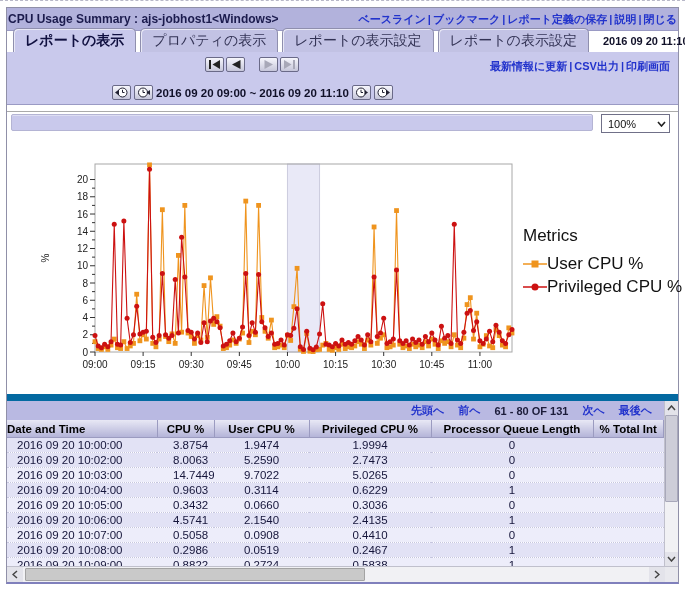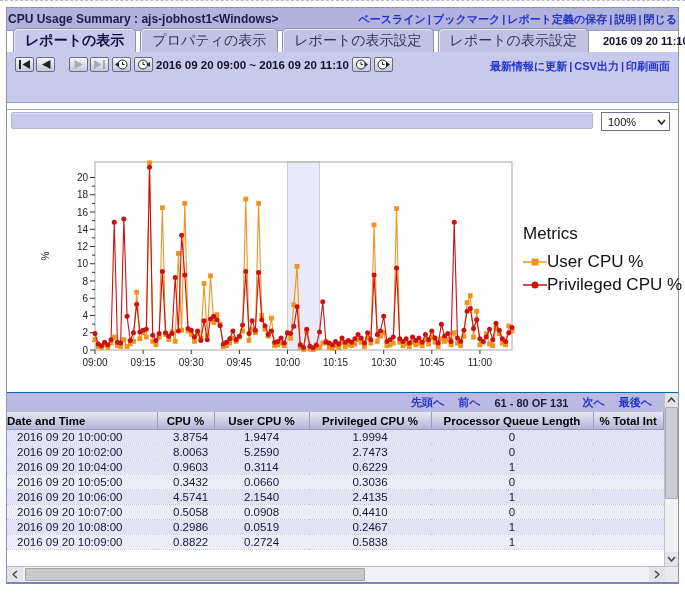--- a/index.html
+++ b/index.html
@@ -21,42 +21,42 @@
   .tabspacer{flex:1}
   .datetime{font-size:11px;font-weight:bold;color:#101028;margin-left:10px;padding-bottom:3px;white-space:nowrap}
 
   
   .toolbar{background:#c9c9ec;min-height:41px;display:flex;align-items:flex-start;padding:5px 8px 4px;border-bottom:1px solid #9a9ac4}
   .checks{display:flex;gap:12px;font-size:11px;font-weight:bold;color:#1c1c3a;align-items:center;margin-top:2px}
   .checkitem{display:flex;align-items:center}
   .checkbox{width:12px;height:12px;background:#fff;border:1px solid #5a5a78;display:inline-flex;align-items:center;justify-content:center;margin-right:4px;font-size:11px;color:#1a1a50}
   .checkbox.checked::after{content:"\2713";font-weight:bold;line-height:10px}
   .checkbox.disabled{background:#d6d6e4;border-color:#9a9ab0}
-  .navcenter{flex:1;display:flex;flex-direction:row;align-items:center;gap:3px}
+  .navcenter{flex:1;display:flex;flex-direction:column;align-items:center;gap:13px}
   .navbtns{display:flex;gap:2px}
   .navgap{width:10px}
   .btn{width:19px;height:15px;background:linear-gradient(#f6f6fc,#c6c6da);border:1px solid #6a6a88;border-radius:2px;display:flex;align-items:center;justify-content:center;padding:0}
   .timerow{display:flex;align-items:center;gap:3px;font-size:11.5px;font-weight:bold;color:#101028;white-space:nowrap}
   .toollinks{margin-top:2px}
 
   
   .gaprow{height:6px;min-height:6px;background:#fff}
   .zoomrow{height:24px;min-height:24px;background:#fff;border-top:1px solid #aaa;display:flex;align-items:flex-start;padding:2px 8px 2px 4px}
   .zoombar{flex:1;height:15px;background:#c9c9ec;border:1px solid #b4b4d4;border-radius:2px;box-shadow:inset 0 1px 0 #dedef2}
   .zoomselect{width:58px;height:17px;border:1px solid #707088;background:#fff;display:flex;align-items:center;justify-content:space-between;padding:0 3px 0 6px;font-size:11px;color:#111;margin-left:8px;cursor:default}
 
   
   .chartstrip{height:254px;min-height:254px;background:#fff;position:relative}
   svg text{font-family:"Liberation Sans",sans-serif}
   .legend{position:absolute;left:516px;top:86px;font-size:17px;color:#111}
   .ltitle{margin-bottom:8px}
   .lentry{display:flex;align-items:center;margin:3px 0;white-space:nowrap}
 
   
-  .tablezone{flex:1;display:flex;border-top:1px solid #0369a1;overflow:hidden}
+  .tablezone{flex:1;display:flex;border-top:7px solid #0369a1;overflow:hidden}
   .tmain{flex:1;display:flex;flex-direction:column;overflow:hidden}
   .pagbar{height:19px;min-height:19px;background:#b9b9e2;display:flex;align-items:center;justify-content:flex-end;gap:14px;padding:0 12px;font-size:11px;font-weight:bold}
   .pagbar a{color:#2233cc;text-decoration:none}
   .pagrange{color:#1c1c3a}
   table{border-collapse:collapse;table-layout:fixed;width:100%;font-size:11.5px}
   th{background:linear-gradient(#e8e8f5,#b4b4d8);font-weight:bold;color:#000;height:17px;border-right:1px solid #9b9bc0;border-bottom:1px solid #9b9bc0;padding:0 4px;text-align:center;white-space:nowrap;overflow:hidden}
   th.first{text-align:left;padding-left:0}
   td{height:14px;padding:0 16px;color:#15153a;white-space:nowrap;overflow:hidden;border-bottom:1px dotted #c6c6de}
   td.num{text-align:center}
   td.first{padding-left:10px}
@@ -550,20 +550,28 @@
               <td class=""></td>
             </tr>
             <tr class="odd">
               <td class="first">2016 09 20 10:02:00</td>
               <td class="num">8.0063</td>
               <td class="num">5.2590</td>
               <td class="num">2.7473</td>
               <td class="num">0</td>
               <td class=""></td>
             </tr>
+            <tr class="even">
+              <td class="first">2016 09 20 10:03:00</td>
+              <td class="num">14.7449</td>
+              <td class="num">9.7022</td>
+              <td class="num">5.0265</td>
+              <td class="num">0</td>
+              <td class=""></td>
+            </tr>
             <tr class="odd">
               <td class="first">2016 09 20 10:04:00</td>
               <td class="num">0.9603</td>
               <td class="num">0.3114</td>
               <td class="num">0.6229</td>
               <td class="num">1</td>
               <td class=""></td>
             </tr>
             <tr class="even">
               <td class="first">2016 09 20 10:05:00</td>

